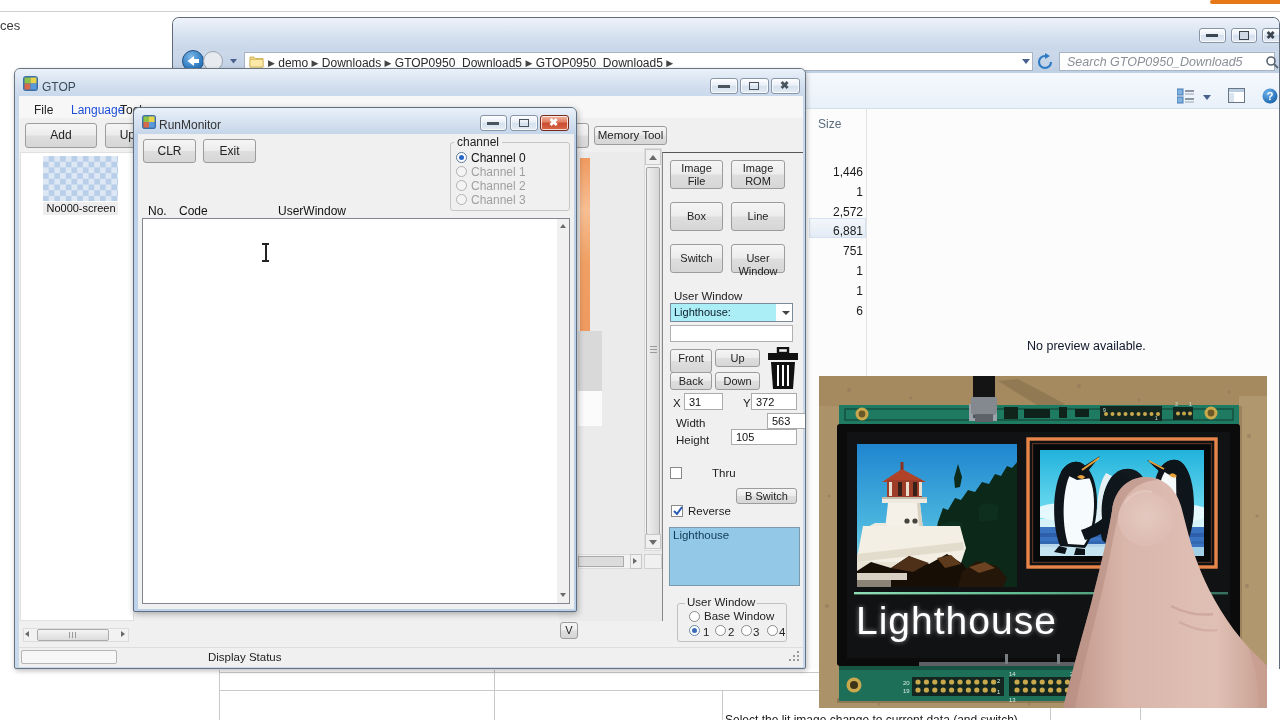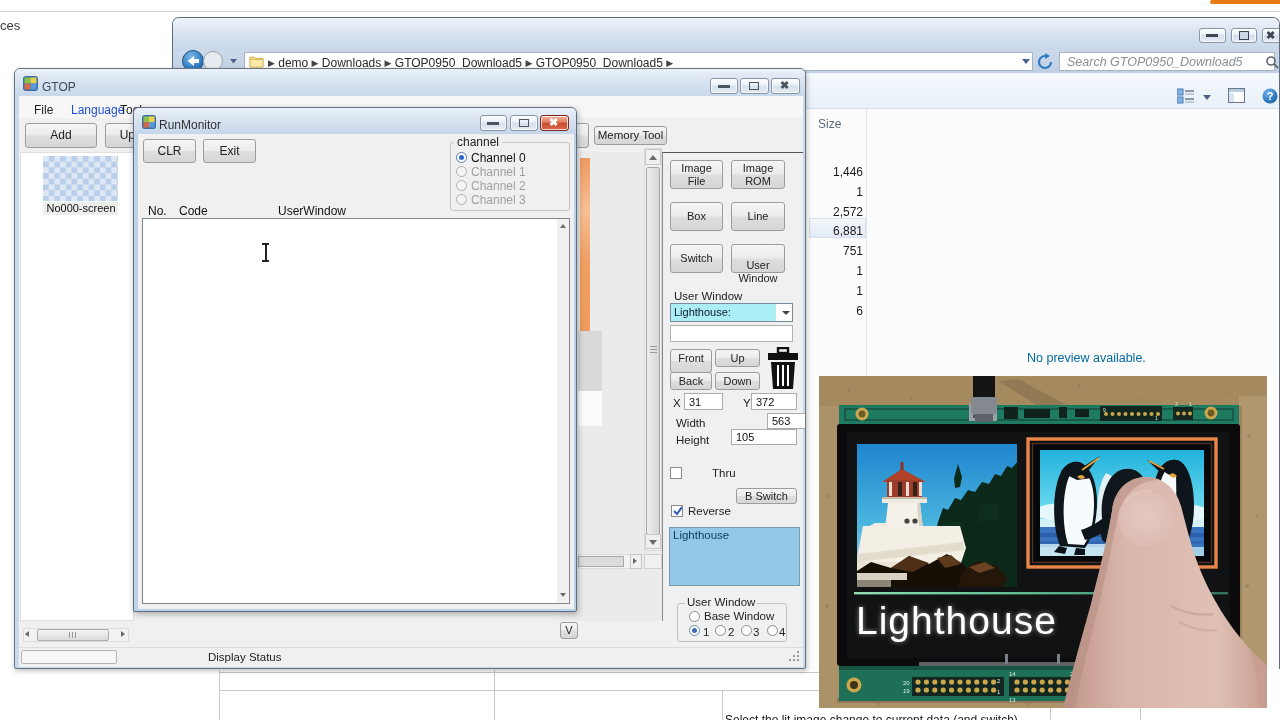--- a/index.html
+++ b/index.html
@@ -96,21 +96,21 @@
       </defs>
       <circle cx="8" cy="8" r="7.5" fill="url(#hgrad)"></circle>
       <text x="8" y="12" font-size="11" font-weight="bold" fill="#fff" text-anchor="middle" font-family="Liberation Sans">?</text>
     </svg>
 
   <div class="abs" style="left:0;top:91px;width:1108px;height:561px;background:#fcfcfc"></div>
   <div class="abs" style="left:693px;top:91px;width:1px;height:561px;background:#e4e4e4"></div>
   <div class="abs" style="left:645px;top:99px;font-size:12px;color:#5a6b7c">Size</div>
   <div class="abs" style="left:636px;top:200px;width:57px;height:20px;background:linear-gradient(#f4f7fb,#e2ebf5);border:1px solid #d5e1ee"></div>
   <div class="abs" style="left:620px;top:145px;width:70px;text-align:right;font-size:12px;color:#1a1a1a;line-height:19.8px">1,446<br>1<br>2,572<br>6,881<br>751<br>1<br>1<br>6</div>
-  <div class="abs" style="left:854px;top:333px;font-size:12.5px;color:#0369a1">No preview available.</div>
+  <div class="abs" style="left:854px;top:321px;font-size:12.5px;color:#0f172a">No preview available.</div>
 </div>
 <div class="abs" style="left:832px;top:661px;font-size:12px;color:#333">a</div>
 
 <div class="abs" id="gtop" style="left:14px;top:68px;width:792px;height:601px;border:1px solid #68747f;border-radius:6px 6px 2px 2px;background:#c9d9ec;box-shadow:1px 2px 5px rgba(0,0,0,.25);overflow:hidden">
   <div class="abs" style="left:0;top:0;width:792px;height:27px;background:linear-gradient(#eaf1f9,#d0dded 70%,#c9d9ec)"></div>
   <svg class="abs" style="left:8px;top:7px" width="15" height="15" viewBox="0 0 15 15">
       <rect x="0" y="0" width="15" height="15" rx="3" fill="#3a6ea8"></rect>
       <rect x="1.5" y="1.5" width="6" height="6" fill="#8ac24a"></rect>
       <rect x="7.5" y="1.5" width="6" height="6" fill="#e8d44a"></rect>
       <rect x="1.5" y="7.5" width="6" height="6" fill="#d8684a"></rect>
@@ -157,21 +157,21 @@
     <div class="abs" style="left:611px;top:458px;width:12px;height:15px;background:#f0f0f0;border:1px solid #c8c8c8"></div>
     <div class="abs" style="left:614px;top:462px;width:0;height:0;border-top:3.5px solid transparent;border-bottom:3.5px solid transparent;border-left:4.5px solid #6a6a6a"></div>
     <div class="abs" style="left:625px;top:458px;width:18px;height:15px;background:#f0f0f0;border:1px solid #d0d0d0"></div>
 
     <div class="abs" style="left:643px;top:56px;width:141px;height:469px;background:#f0f0f0;border-top:1px solid #555;border-left:1px solid #888"></div>
     <div class="btn7" style="left:651px;top:64px;width:53px;height:29px;font-size:11px;line-height:13px;padding-top:1px">Image<br>File</div>
     <div class="btn7" style="left:712px;top:64px;width:54px;height:29px;font-size:11px;line-height:13px;padding-top:1px">Image<br>ROM</div>
     <div class="btn7" style="left:651px;top:106px;width:53px;height:29px;font-size:11px;line-height:27px">Box</div>
     <div class="btn7" style="left:712px;top:106px;width:54px;height:29px;font-size:11px;line-height:27px">Line</div>
     <div class="btn7" style="left:651px;top:148px;width:53px;height:29px;font-size:11px;line-height:27px">Switch</div>
-    <div class="btn7" style="left:712px;top:148px;width:54px;height:29px;font-size:11px;line-height:13px;padding-top:14px">User<br>Window</div>
+    <div class="btn7" style="left:712px;top:148px;width:54px;height:29px;font-size:11px;line-height:13px;padding-top:7px">User<br>Window</div>
     <div class="abs" style="left:655px;top:194px;font-size:11.5px;color:#222">User Window</div>
     <div class="abs" style="left:651px;top:207px;width:123px;height:19px;background:#fff;border:1px solid #7a8a9a"></div>
     <div class="abs" style="left:652px;top:208px;width:105px;height:17px;background:#aceef5"></div>
     <div class="abs" style="left:655px;top:210px;font-size:11px;color:#0a1a2a">Lighthouse:</div>
     <div class="abs" style="left:763px;top:215px;width:0;height:0;border-left:4px solid transparent;border-right:4px solid transparent;border-top:4px solid #444"></div>
     <div class="abs" style="left:651px;top:229px;width:123px;height:17px;background:#fff;border:1px solid #b0b0b0"></div>
     <div class="btn7" style="left:651px;top:253px;width:42px;height:24px;font-size:11px;line-height:16px">Front</div>
     <div class="btn7" style="left:696px;top:253px;width:45px;height:18px;font-size:11px;line-height:16px">Up</div>
     <div class="btn7" style="left:651px;top:276px;width:42px;height:18px;font-size:11px;line-height:16px">Back</div>
     <div class="btn7" style="left:696px;top:276px;width:45px;height:18px;font-size:11px;line-height:16px">Down</div>

